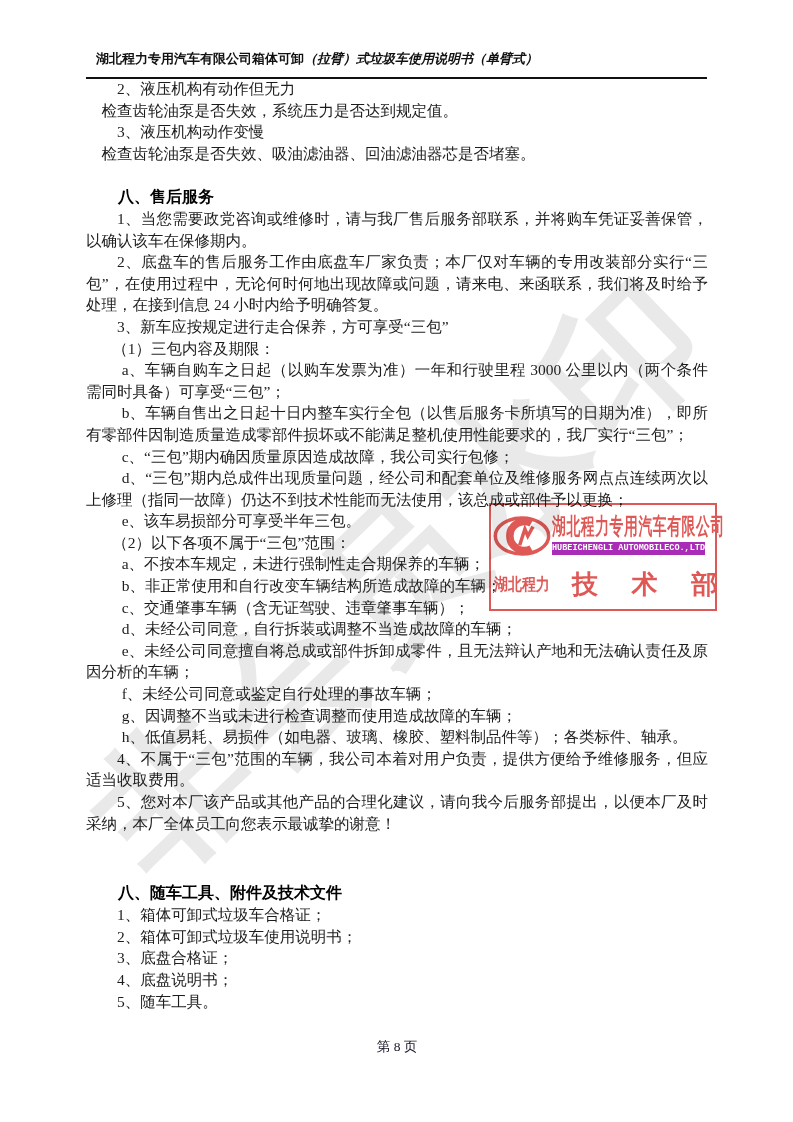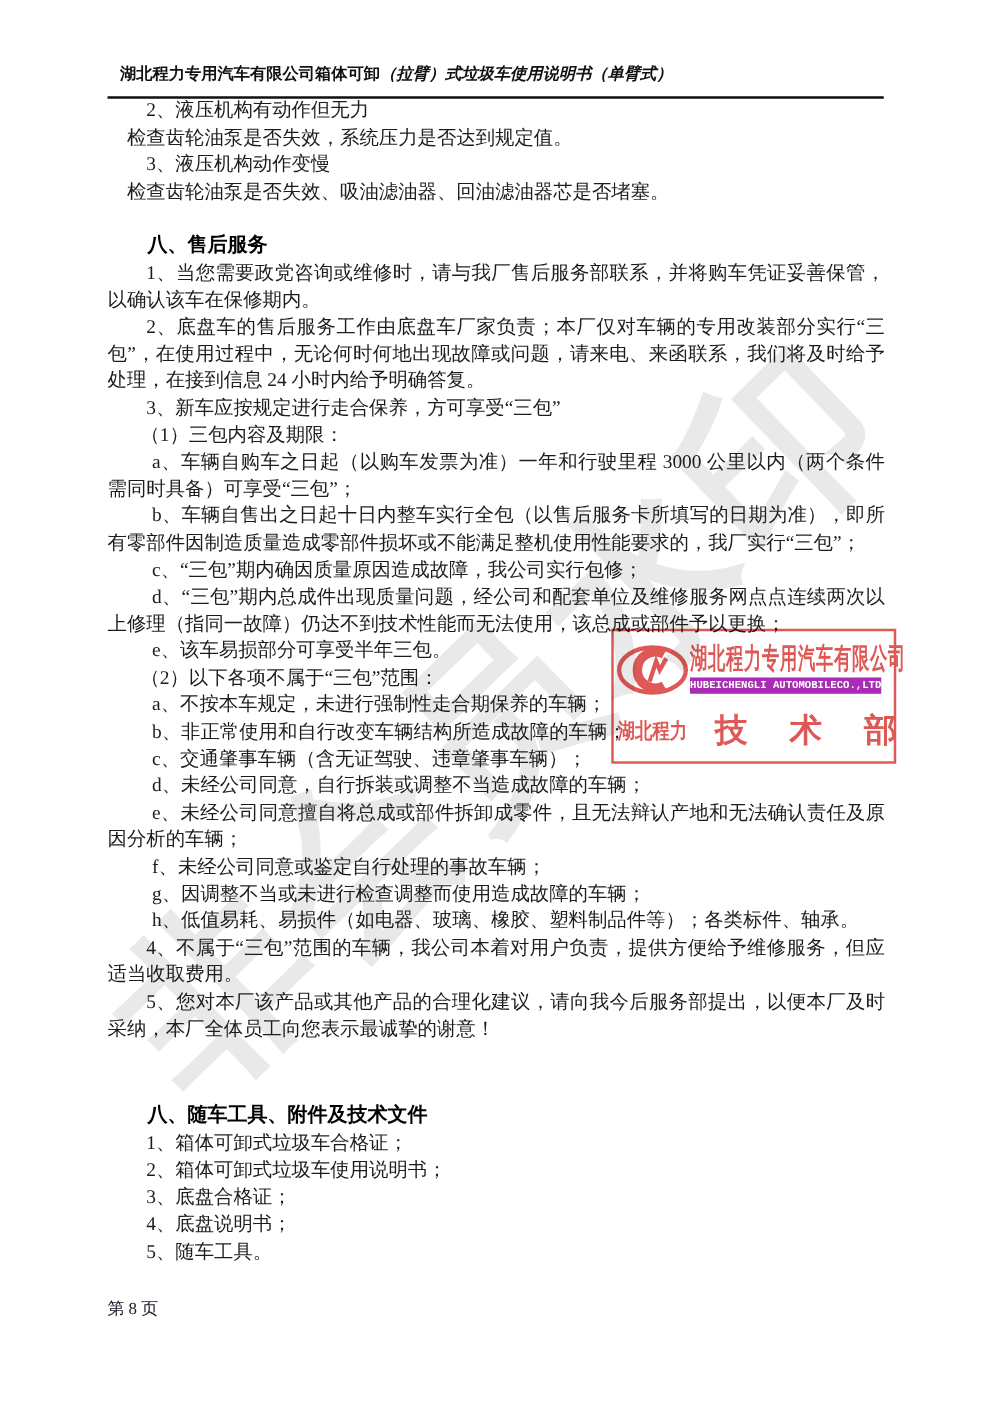--- a/index.html
+++ b/index.html
@@ -56,21 +56,21 @@
     color:#ffffff;font-size:8.5px;font-weight:700;line-height:13px;text-align:center;
     white-space:nowrap;letter-spacing:0;
   }
   .stamp .deptrow{position:absolute;left:3px;top:62px;width:216px;display:flex;align-items:center;}
   .stamp .dept-prefix{font-weight:700;font-size:17px;white-space:nowrap;
                       transform:scaleX(0.82);transform-origin:left center;}
   .stamp .dept-name{font-weight:700;font-size:26px;letter-spacing:9px;white-space:nowrap;
                     margin-left:10px;}
 
   
-  .footer{position:absolute;left:86px;top:1038px;width:622px;text-align:left;
+  .footer{position:absolute;left:86px;top:1038px;width:622px;text-align:center;
           font-size:13.5px;color:#161625;z-index:2;}
 </style>
 </head>
 <body>
 
 <div class="page">
 
   <div class="watermark">非会员水印</div>
 
   <div class="header"><span>湖北程力专用汽车有限公司箱体可卸</span><span class="sub">（拉臂）式垃圾车使用说明书（单臂式）</span></div>

